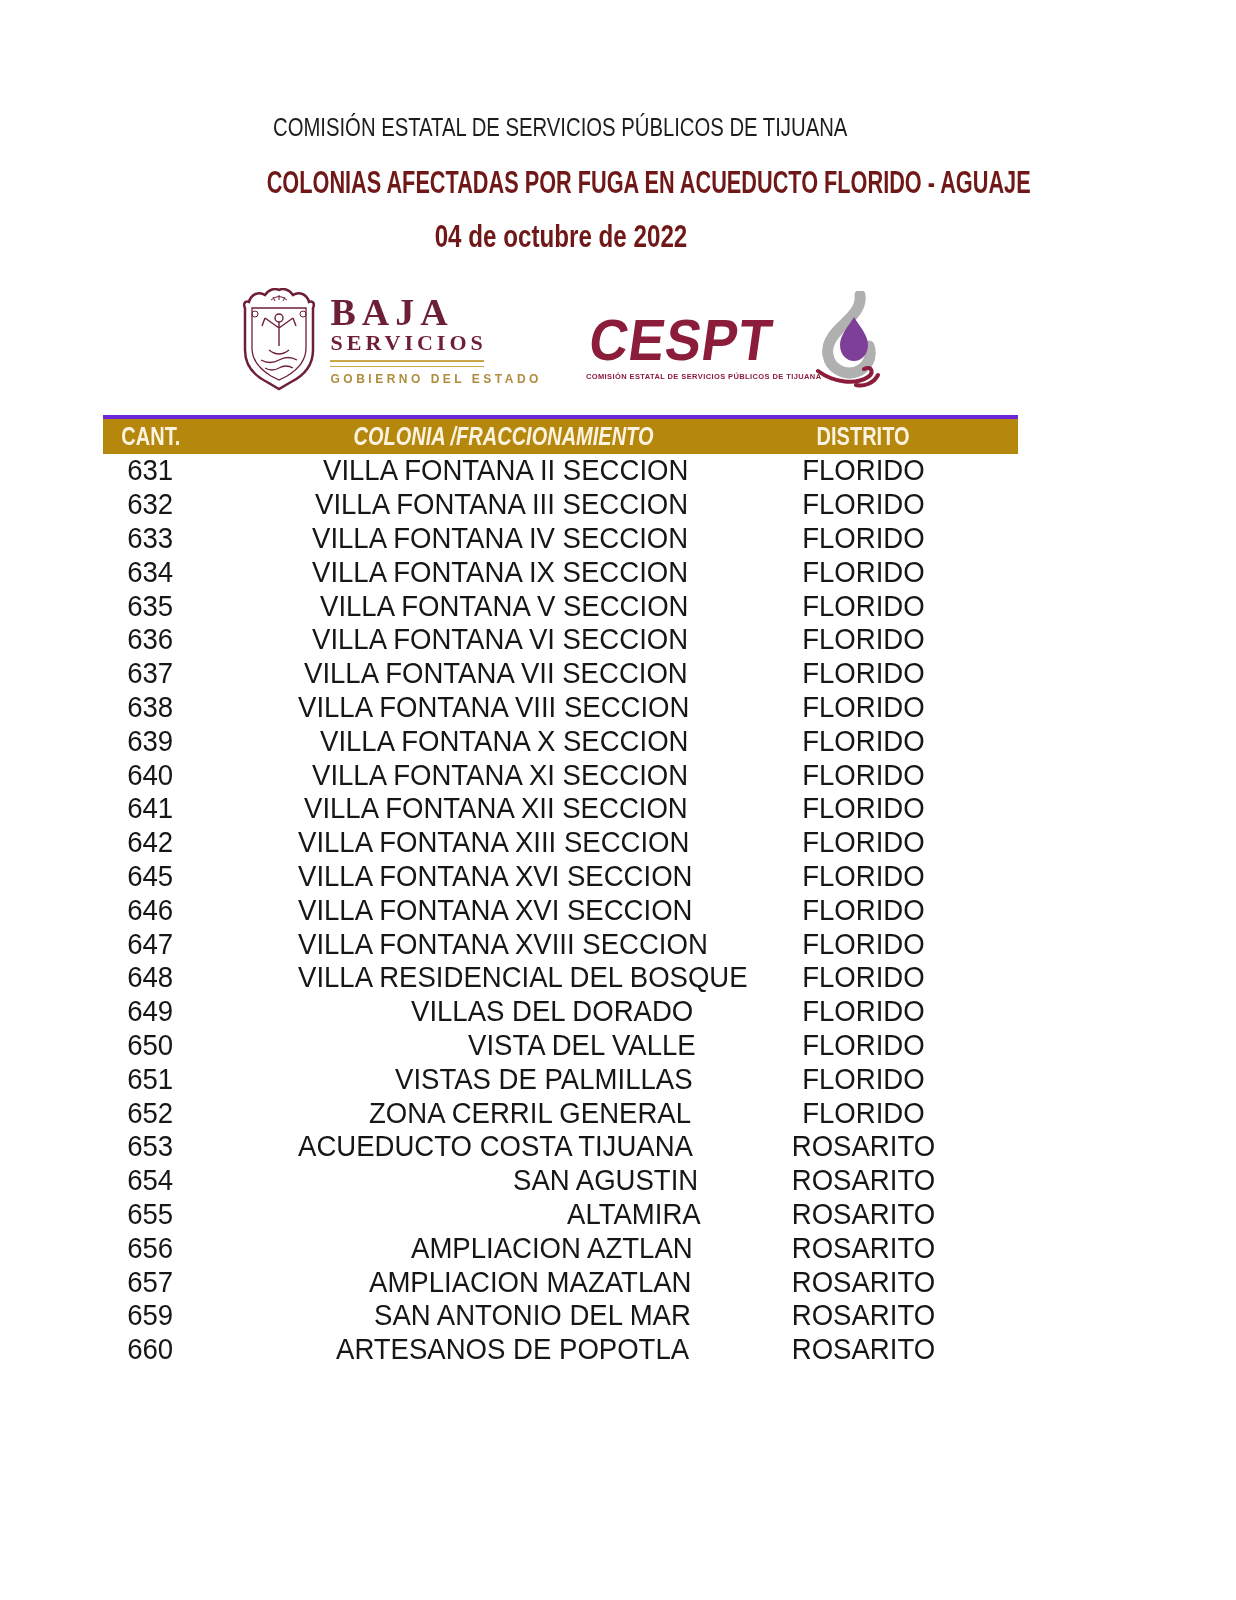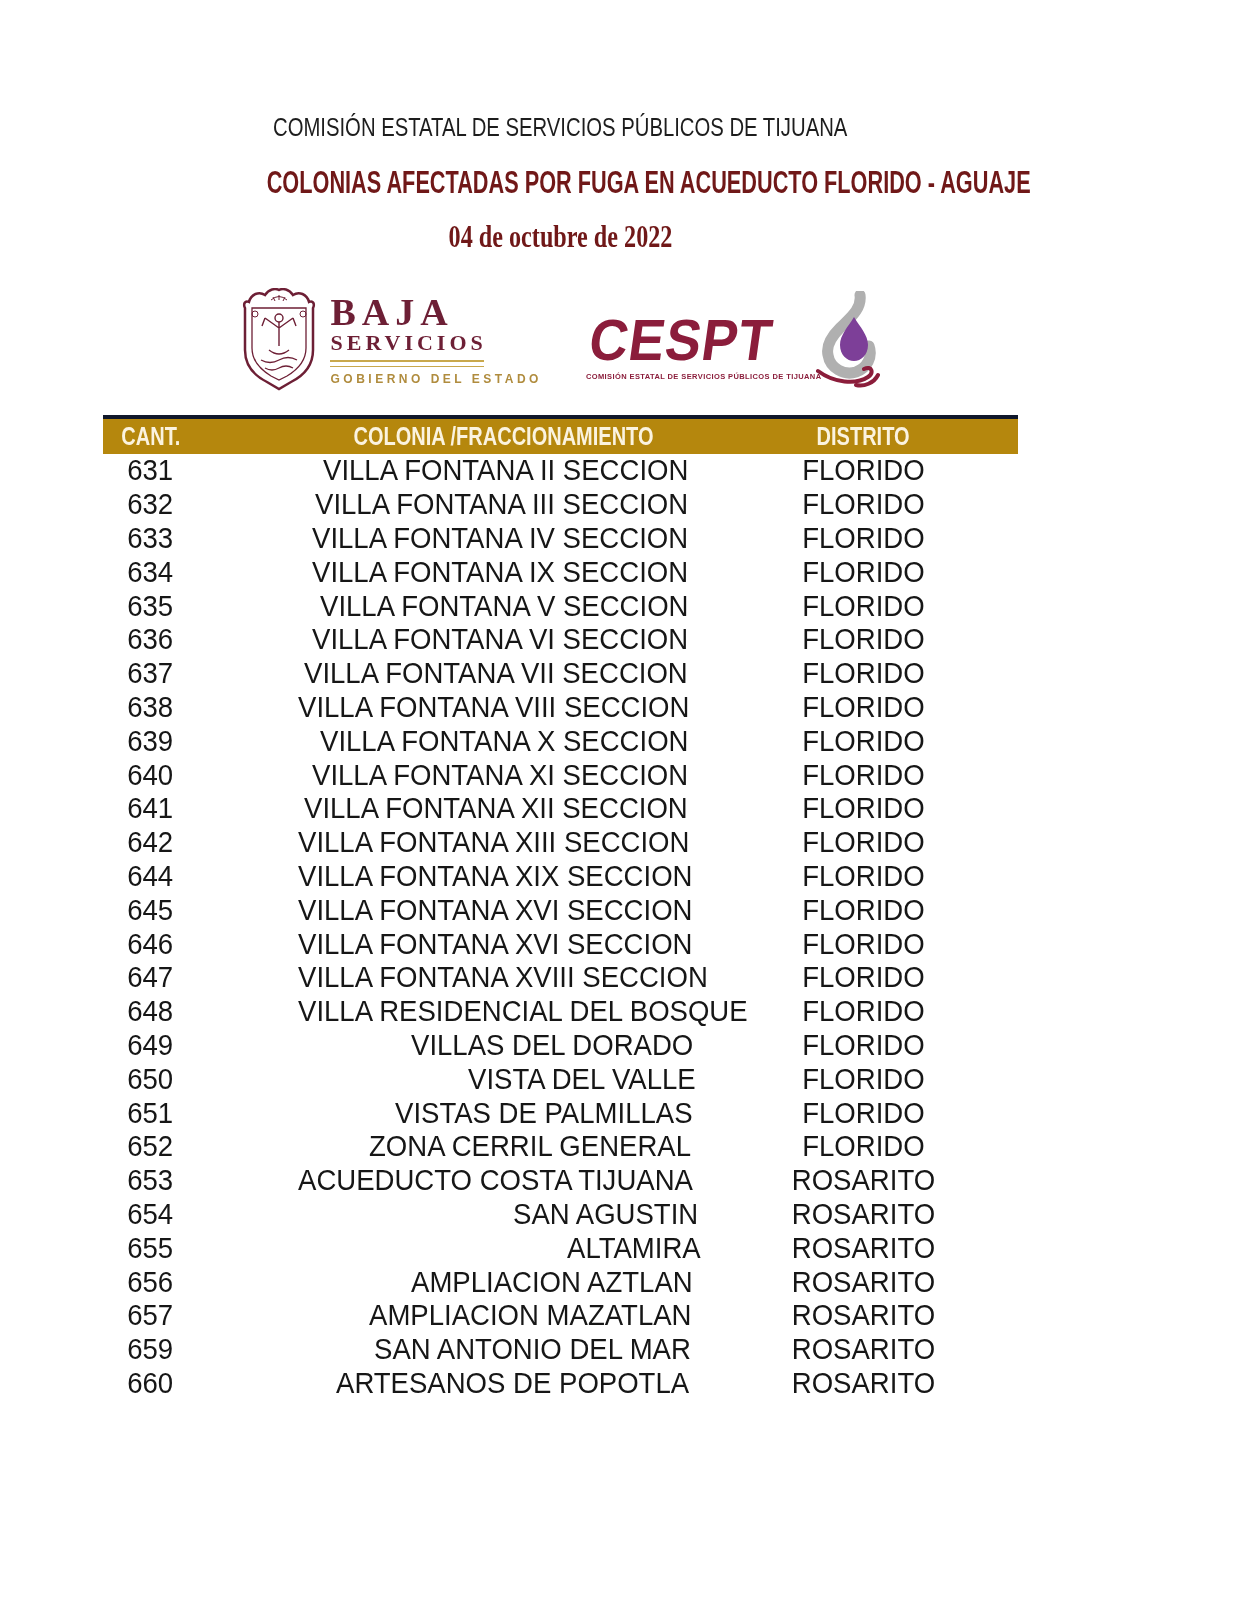--- a/index.html
+++ b/index.html
@@ -8,51 +8,51 @@
     font-family:"Liberation Sans",sans-serif;overflow:hidden;
   }
   .abs{position:absolute;left:103px;width:915px;}
   .cond{display:inline-block;white-space:nowrap;}
 
   
   .org-title{top:112px;text-align:center;color:#1d1d1d;font-size:26px;}
   .org-title .cond{transform:scaleX(.78);transform-origin:center;}
   .doc-title{top:165px;color:#701818;font-size:31px;font-weight:bold;}
   .doc-title .cond{transform:scaleX(.70);transform-origin:center;}
-  .doc-date{top:219px;text-align:center;color:#701818;font-size:31px;font-weight:bold;font-family:Liberation Serif, serif;}
+  .doc-date{top:219px;text-align:center;color:#701818;font-size:31px;font-weight:bold;}
   .doc-date .cond{transform:scaleX(.78);transform-origin:center;}
 
   
   .logos{top:286px;height:108px;display:flex;justify-content:center;align-items:center;gap:44px;}
   .baja-logo{display:flex;align-items:center;gap:13px;}
   .baja-text{display:flex;flex-direction:column;align-items:flex-start;}
   .baja-line1{font-family:"Liberation Serif",serif;font-weight:bold;color:#6d1f35;font-size:38px;letter-spacing:6px;line-height:36px;}
   .baja-line2{font-family:"Liberation Serif",serif;font-weight:bold;color:#6d1f35;font-size:22px;letter-spacing:4px;line-height:26px;}
   .gold-rule{width:154px;height:7px;border-top:2px solid #c9a84c;border-bottom:1px solid #c9a84c;margin:4px 0 5px 0;box-sizing:border-box;}
   .baja-line3{font-weight:bold;color:#b08c3e;font-size:12px;letter-spacing:3.5px;}
   .cespt-logo{display:flex;align-items:flex-end;}
   .cespt-textcol{display:flex;flex-direction:column;align-items:flex-start;padding-bottom:8px;}
   .cespt-word{color:#8b1d3b;font-weight:bold;font-size:58px;line-height:56px;transform:skewX(-8deg) scaleX(.92);transform-origin:left bottom;letter-spacing:1px;}
   .cespt-caption{color:#8b1d3b;font-size:7.5px;font-weight:bold;letter-spacing:.4px;margin-top:4px;white-space:nowrap;}
   .drop-svg{margin-left:-6px;}
 
   
   .table-wrap{top:415px;}
   table{width:100%;border-collapse:collapse;table-layout:fixed;}
   thead th{
-    background:#b5870d;border-top:4px solid #0f172a;color:#fbf3df;
+    background:#b5870d;border-top:4px solid #6d28d9;color:#fbf3df;
     font-size:25px;font-weight:bold;height:35px;padding:0;vertical-align:middle;
   }
   thead th .cond{transform:scaleX(.80);transform-origin:center;}
   col.c1{width:95px;}
   col.c3{width:310px;}
   tbody td{height:33.8px;padding:0;font-size:29px;color:#161616;vertical-align:middle;}
   td.cant,th.cant{text-align:center;}
   td.colonia{text-align:right;padding-left:100px;}
-  th.colonia{text-align:center;padding-left:100px;}
+  th.colonia{text-align:center;padding-left:100px;font-style:italic;}
   td.distrito,th.distrito{text-align:center;}
   tbody td .cond{transform:scaleX(.95);transform-origin:center;}
   tbody td.colonia .cond{transform-origin:left center;}
 </style>
 </head>
 <body>
 
 <div class="abs org-title">
   <span class="cond">COMISIÓN ESTATAL DE SERVICIOS PÚBLICOS DE TIJUANA</span>
 </div>
@@ -179,25 +179,20 @@
           <td class="cant"><span class="cond">641</span></td>
           <td class="colonia"><span class="cond">VILLA FONTANA XII SECCION</span></td>
           <td class="distrito"><span class="cond">FLORIDO</span></td>
         </tr>
         <tr>
           <td class="cant"><span class="cond">642</span></td>
           <td class="colonia"><span class="cond">VILLA FONTANA XIII SECCION</span></td>
           <td class="distrito"><span class="cond">FLORIDO</span></td>
         </tr>
         <tr>
-          <td class="cant"><span class="cond">644</span></td>
-          <td class="colonia"><span class="cond">VILLA FONTANA XIX SECCION</span></td>
-          <td class="distrito"><span class="cond">FLORIDO</span></td>
-        </tr>
-        <tr>
           <td class="cant"><span class="cond">645</span></td>
           <td class="colonia"><span class="cond">VILLA FONTANA XVI SECCION</span></td>
           <td class="distrito"><span class="cond">FLORIDO</span></td>
         </tr>
         <tr>
           <td class="cant"><span class="cond">646</span></td>
           <td class="colonia"><span class="cond">VILLA FONTANA XVI SECCION</span></td>
           <td class="distrito"><span class="cond">FLORIDO</span></td>
         </tr>
         <tr>

